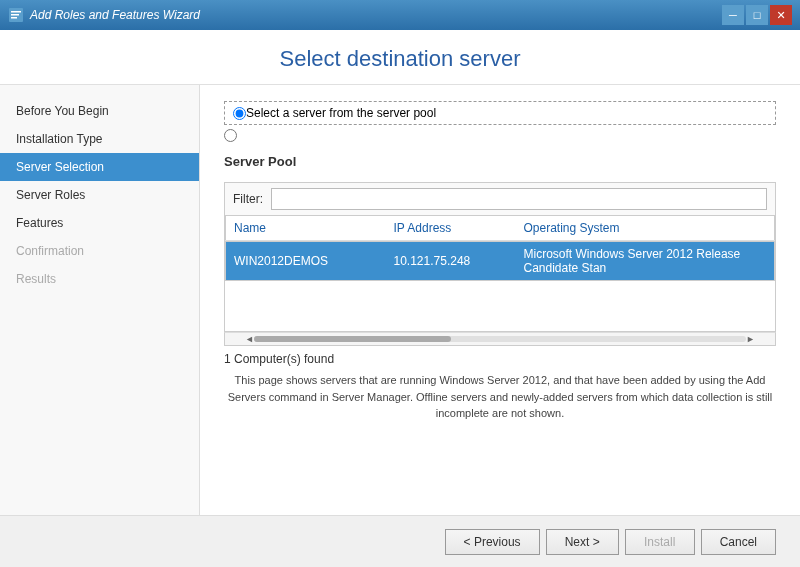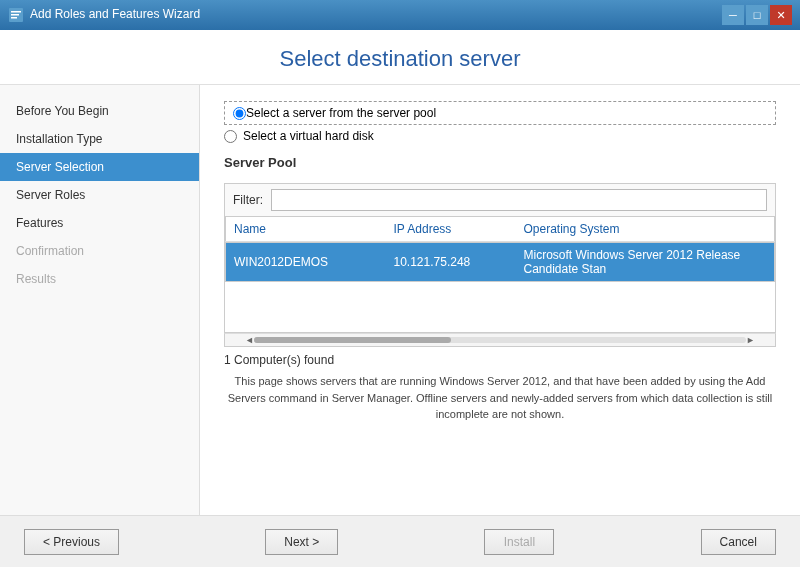--- a/index.html
+++ b/index.html
@@ -246,21 +246,21 @@
       line-height: 1.5;
       text-align: center;
     }
 
     
     .wizard-footer {
       border-top: 1px solid #ddd;
       background: #f0f0f0;
       padding: 10px 24px;
       display: flex;
-      justify-content: space-between;
+      justify-content: flex-end;
       align-items: center;
       gap: 6px;
       height: 52px;
     }
     .footer-btn {
       padding: 5px 18px;
       font-size: 12px;
       border: 1px solid #999;
       background: linear-gradient(to bottom, #f5f5f5, #e8e8e8);
       cursor: pointer;
@@ -269,21 +269,21 @@
     }
     .footer-btn:disabled {
       color: #aaa;
       cursor: default;
     }
   </style>
 </head>
 <body>
 
 <div class="title-bar">
-  <div style="display:flex;align-items:flex-start;">
+  <div style="display:flex;align-items:center;font-style:italic;">
     <span class="title-bar-icon" style="width:16px;height:16px;background:transparent;display:inline-flex;align-items:center;justify-content:center;">
       <svg width="16" height="16" viewBox="0 0 16 16">
         <rect x="1" y="1" width="14" height="14" fill="#5a9ecc" rx="1"></rect>
         <rect x="3" y="4" width="10" height="1.5" fill="white"></rect>
         <rect x="3" y="7" width="8" height="1.5" fill="white"></rect>
         <rect x="3" y="10" width="6" height="1.5" fill="white"></rect>
       </svg>
     </span>
     <span style="color:white;font-size:12px;">Add Roles and Features Wizard</span>
   </div>
@@ -315,21 +315,20 @@
     <div class="wizard-main">
 
 
       <div class="radio-group">
         <div class="radio-selected-box">
           <input type="radio" name="server_select" id="radio_server" checked="" style="">
           <label for="radio_server" class="selected">Select a server from the server pool</label>
         </div>
         <div class="radio-option">
           <input type="radio" name="server_select" id="radio_vhd" style="">
-          <label for="radio_vhd">Select a virtual hard disk</label>
         </div>
       </div>
 
       <div>
         <div class="section-title">Server Pool</div>
 
         <div class="filter-row">
           <span class="filter-label">Filter:</span>
           <input type="text" class="filter-input" placeholder="" style="">
         </div>

